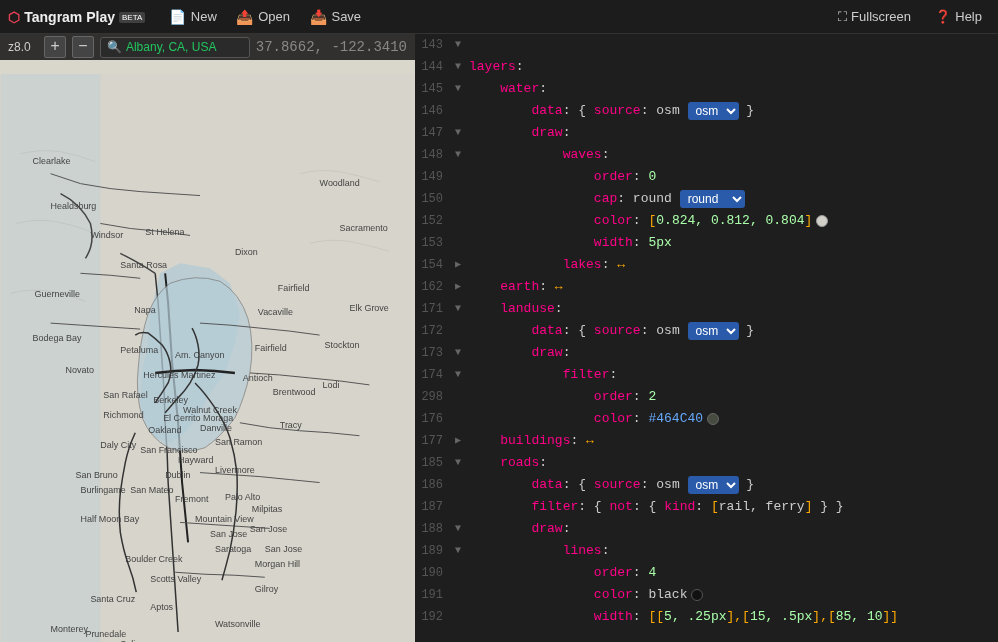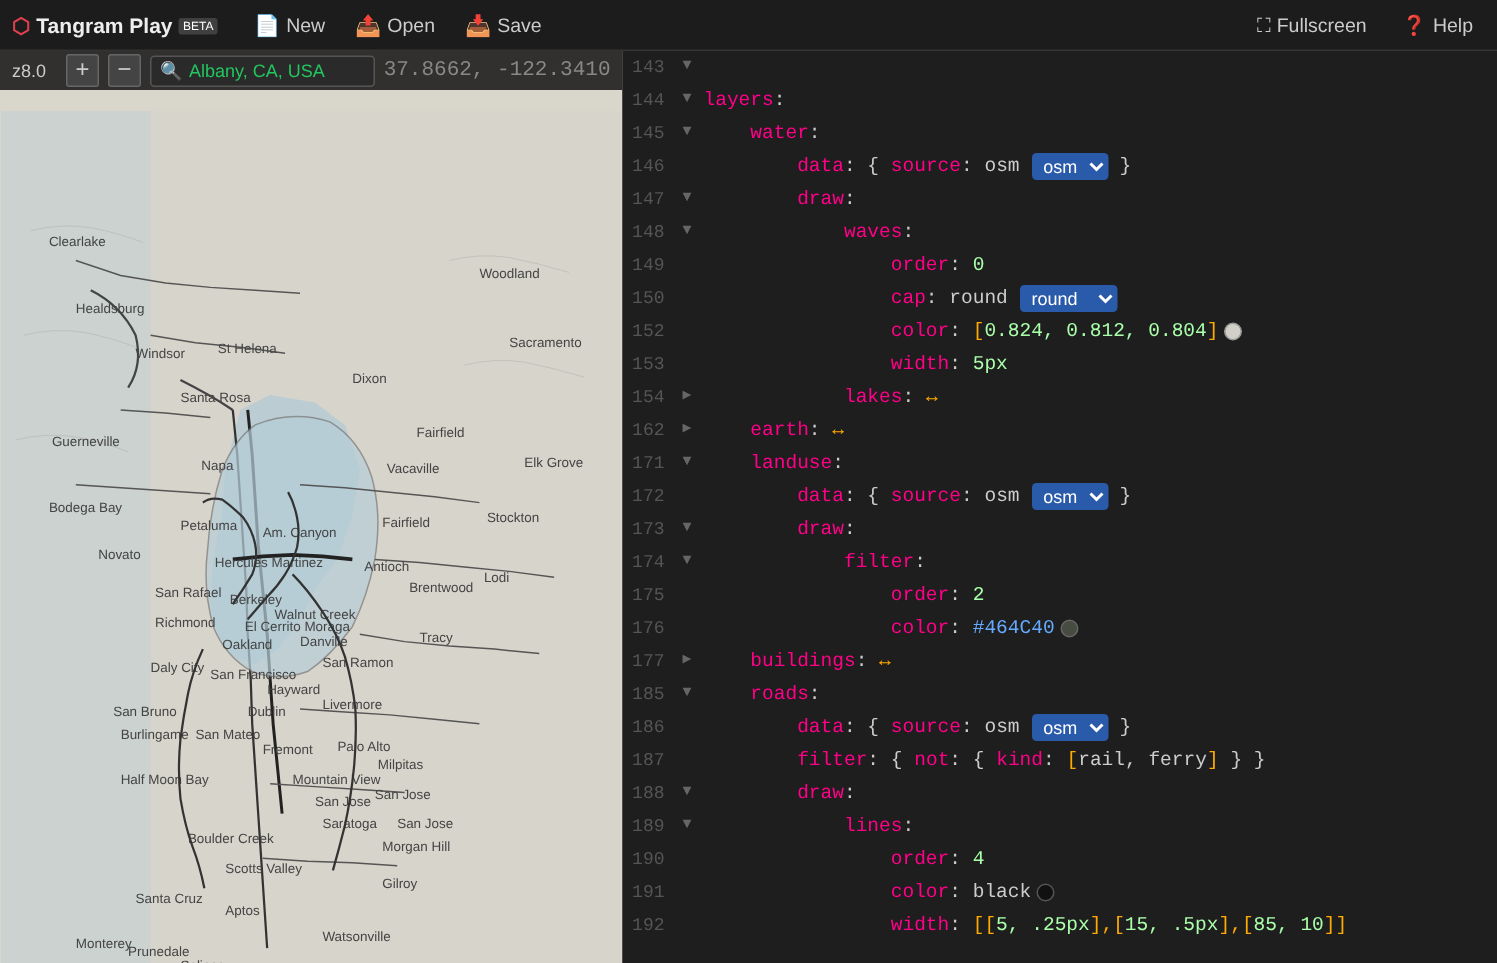--- a/index.html
+++ b/index.html
@@ -419,21 +419,21 @@
         <span class="line-content">&nbsp;&nbsp;&nbsp;&nbsp;&nbsp;&nbsp;&nbsp;&nbsp;<span class="c-key">draw</span><span class="c-colon">:</span></span>
       </div>
 
       <div class="code-line">
         <span class="line-num">174</span>
         <span class="line-arrow down"></span>
         <span class="line-content">&nbsp;&nbsp;&nbsp;&nbsp;&nbsp;&nbsp;&nbsp;&nbsp;&nbsp;&nbsp;&nbsp;&nbsp;<span class="c-key">filter</span><span class="c-colon">:</span></span>
       </div>
 
       <div class="code-line">
-        <span class="line-num">175</span>
+        <span class="line-num">298</span>
         <span class="line-arrow empty"></span>
         <span class="line-content">&nbsp;&nbsp;&nbsp;&nbsp;&nbsp;&nbsp;&nbsp;&nbsp;&nbsp;&nbsp;&nbsp;&nbsp;&nbsp;&nbsp;&nbsp;&nbsp;<span class="c-key">order</span><span class="c-colon">:</span> <span class="c-num">2</span></span>
       </div>
 
       <div class="code-line">
         <span class="line-num">176</span>
         <span class="line-arrow empty"></span>
         <span class="line-content">&nbsp;&nbsp;&nbsp;&nbsp;&nbsp;&nbsp;&nbsp;&nbsp;&nbsp;&nbsp;&nbsp;&nbsp;&nbsp;&nbsp;&nbsp;&nbsp;<span class="c-key">color</span><span class="c-colon">:</span> <span class="c-str">#464C40</span><span class="color-swatch" style="background:#464C40; border: 1px solid #666;"></span></span>
       </div>
 

